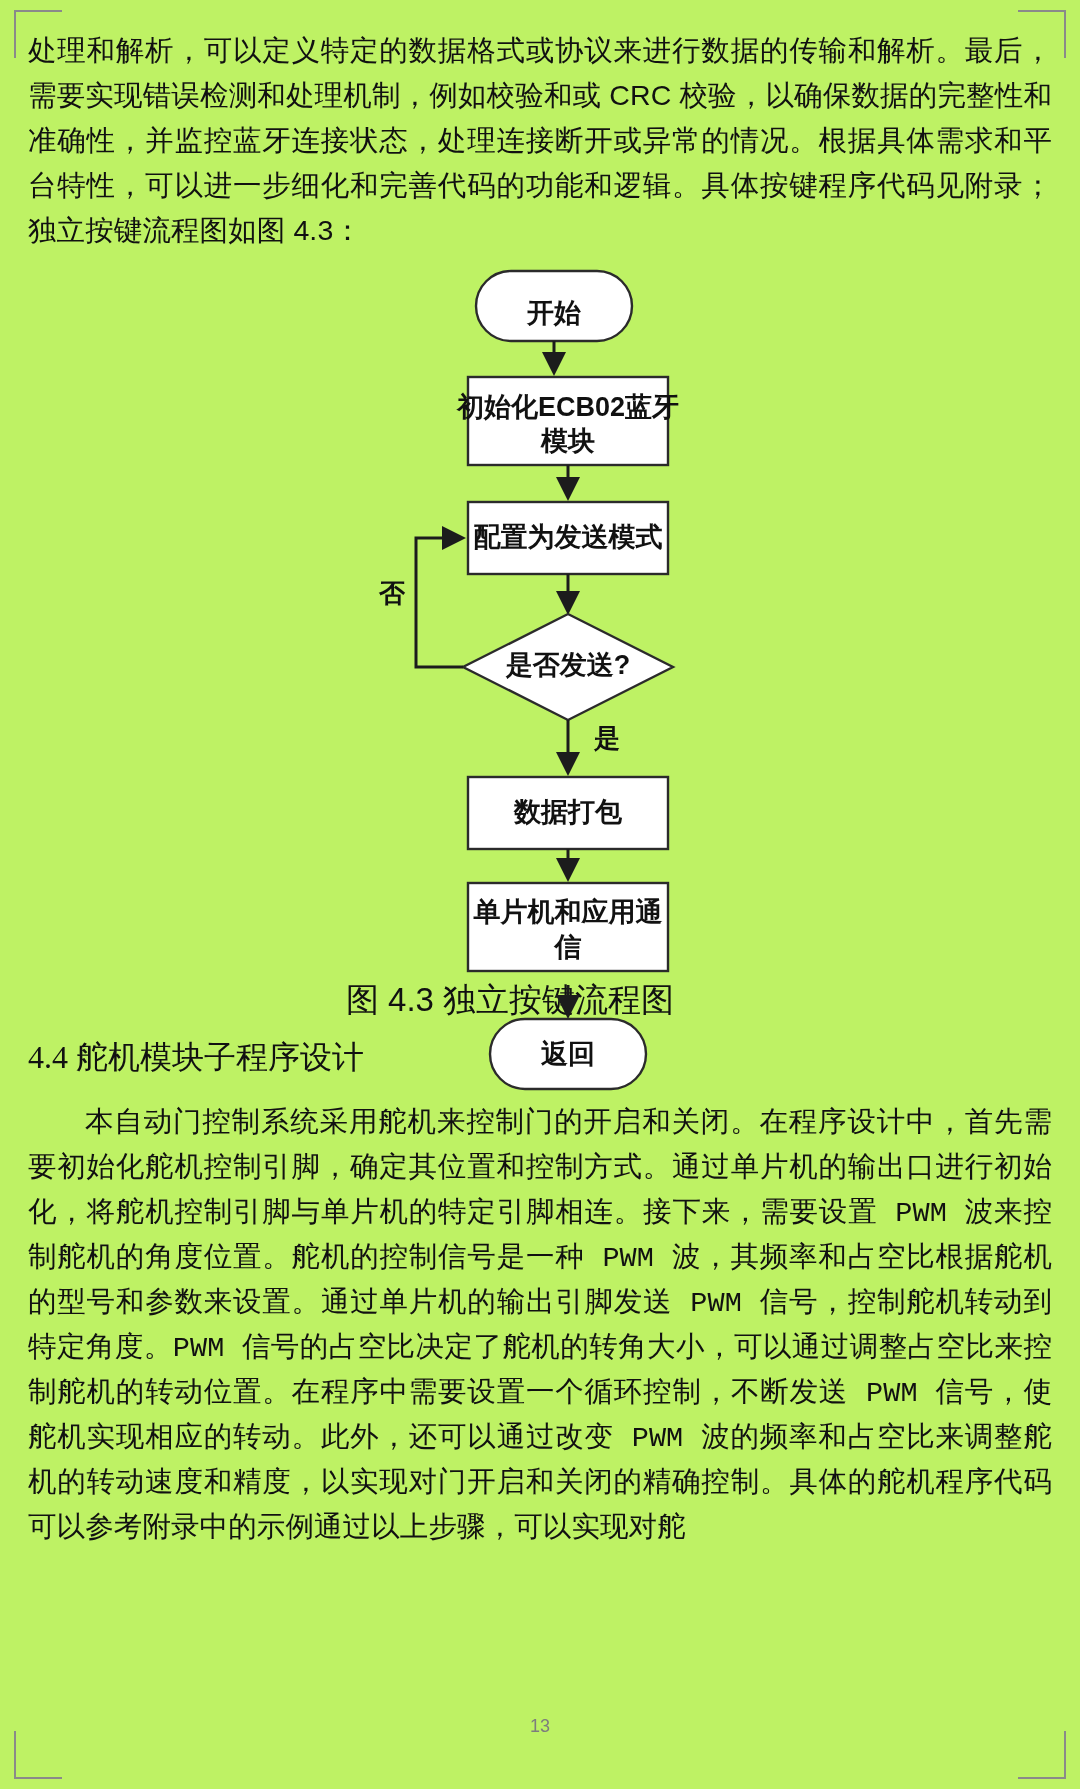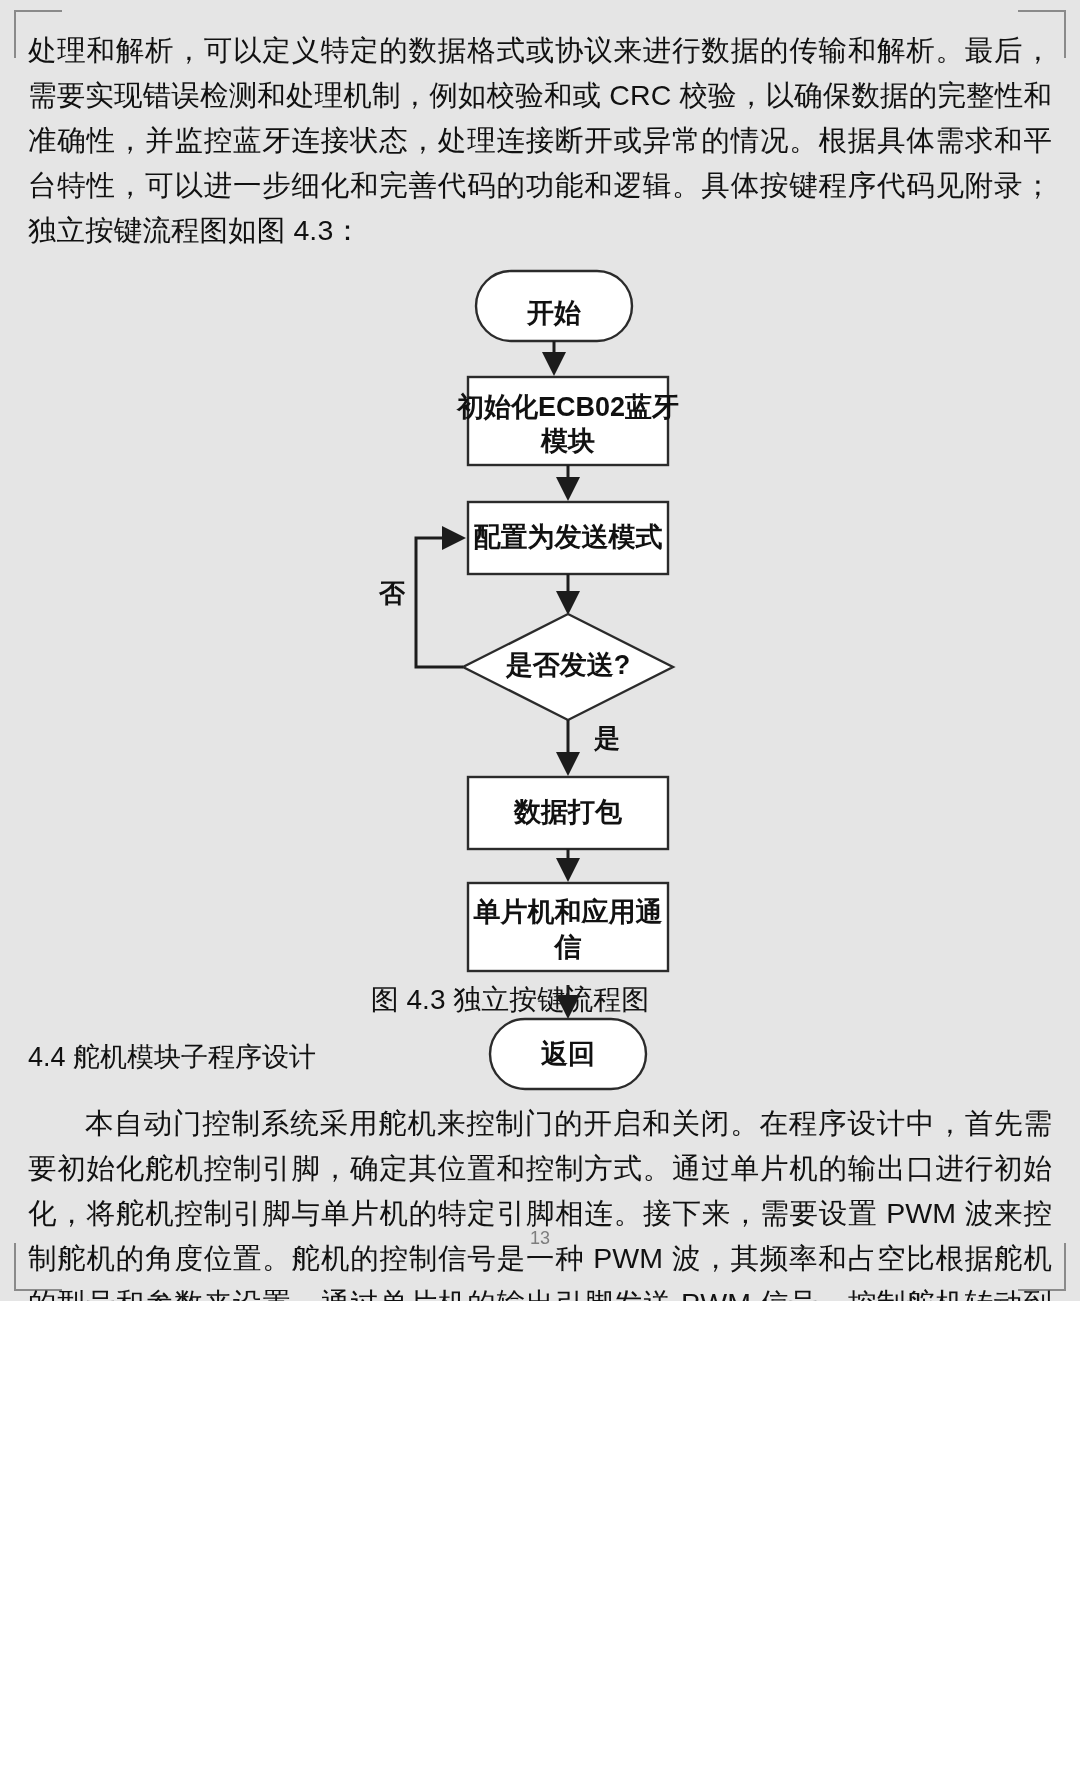--- a/index.html
+++ b/index.html
@@ -7,22 +7,22 @@
     padding: 0;
     background: #ffffff;
   }
   body {
     font-family: "Liberation Sans", "DejaVu Sans", sans-serif;
     color: #1a1a1a;
   }
   .page {
     position: relative;
     width: 1080px;
-    height: 1301px;
-    background: #e5e5e5;
+    height: 1789px;
+    background: #bef264;
     overflow: hidden;
     box-sizing: border-box;
   }
 
   
   .crop {
     position: absolute;
     width: 46px;
     height: 46px;
     border-color: #8a8a8a;
@@ -44,47 +44,48 @@
   
   p.body {
     margin: 0;
     font-size: 28.5px;
     line-height: 45px;
     text-align: justify;
     text-align-last: left;
     letter-spacing: 0.1px;
     color: #111;
   }
-  p.body.indent { text-indent: 2em; }
+  p.body.indent { text-indent: 2em; font-family: Liberation Mono, monospace; }
 
   
   h2.section {
     margin: 14px 0 0 0;
-    font-size: 27px;
+    font-size: 32px;
     font-weight: normal;
     line-height: 52px;
     color: #111;
+    font-family: Liberation Serif, serif;
   }
 
   
   .figure {
     margin-top: 4px;
     position: relative;
   }
   .flow {
     position: relative;
     width: 100%;
     height: 728px;
     font-weight: bold;
   }
   .flow svg { display: block; }
 
   .fig-caption {
     text-align: center;
-    font-size: 28px;
+    font-size: 33px;
     line-height: 34px;
     color: #111;
     margin-top: -2px;
     padding-right: 60px;
   }
 
   
   .page-number {
     position: absolute;
     bottom: 52px;

